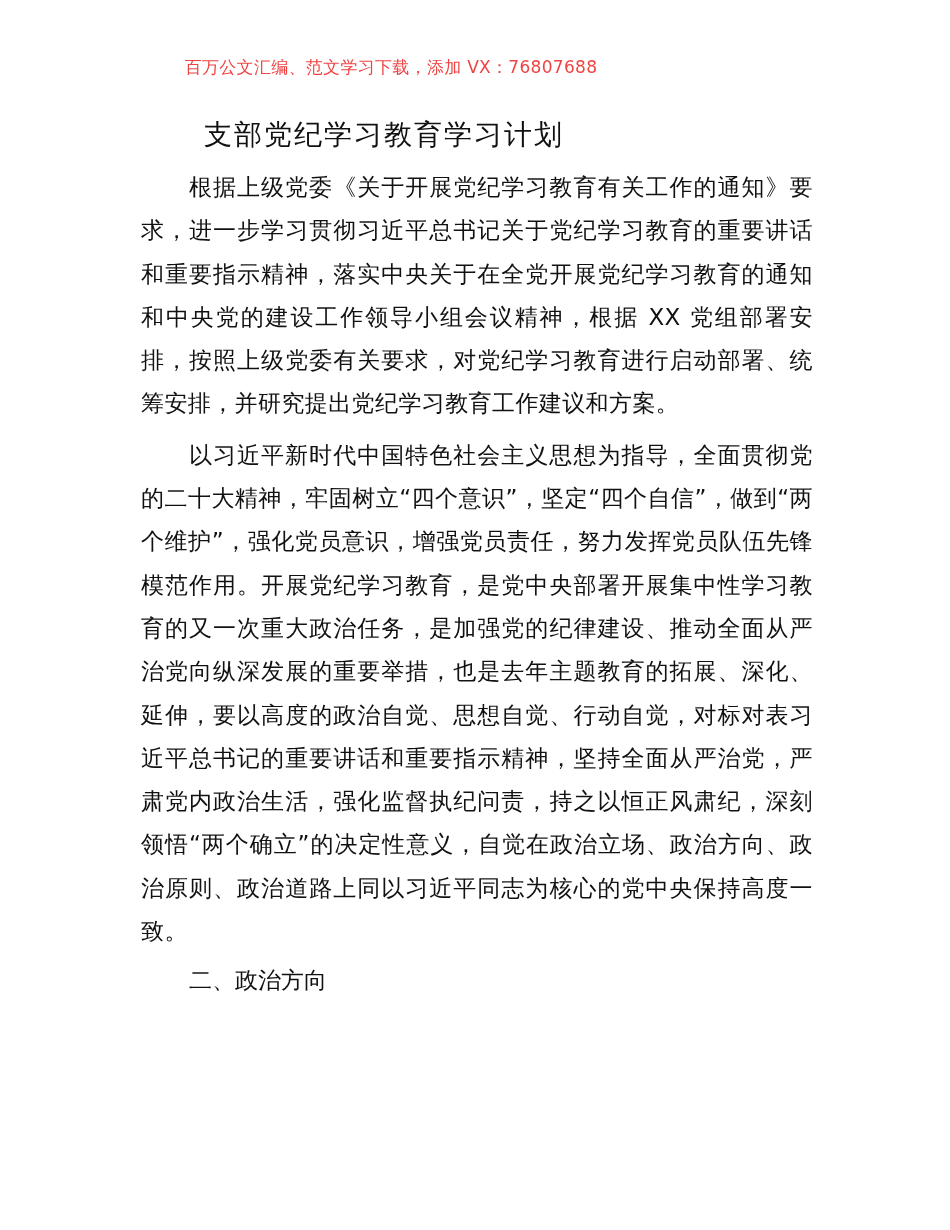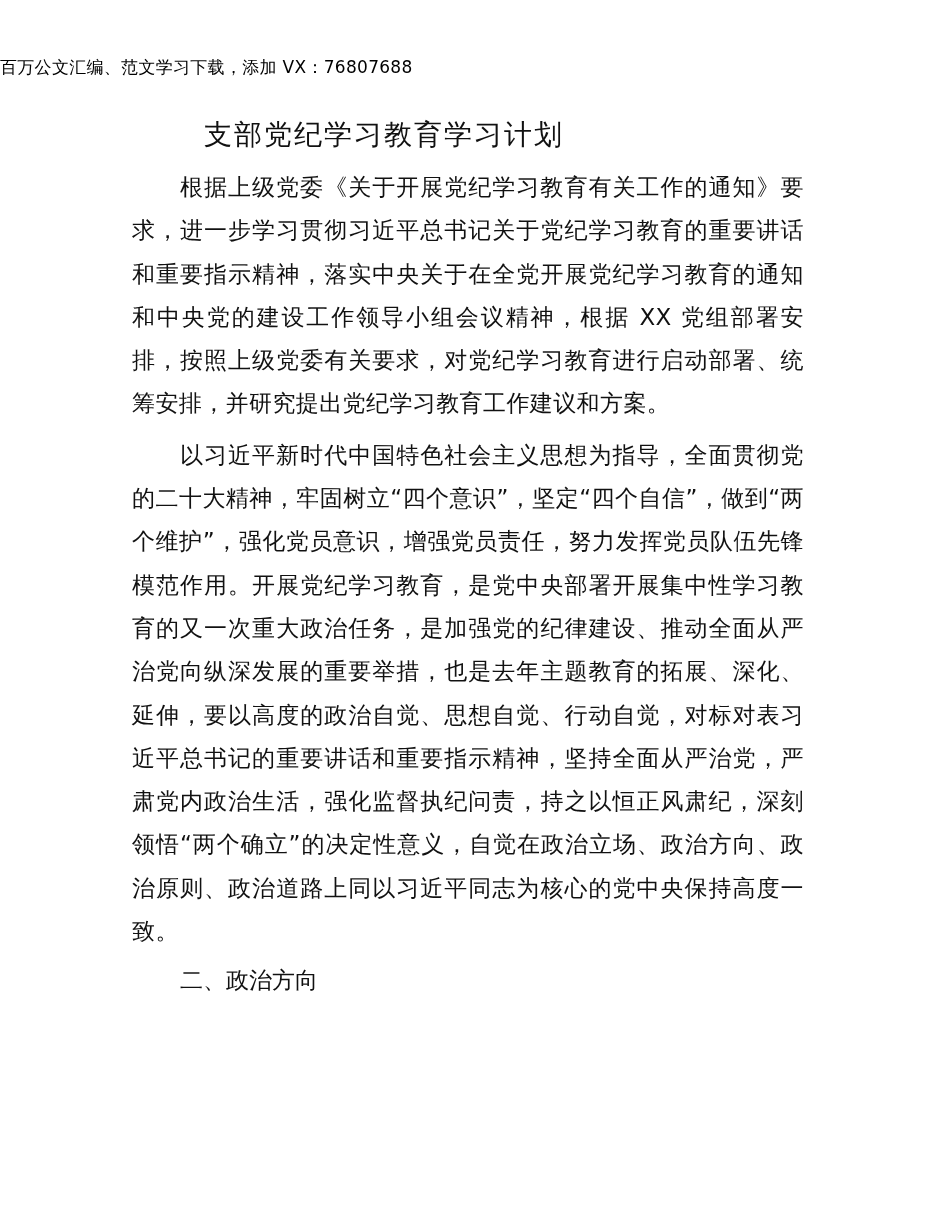--- a/index.html
+++ b/index.html
@@ -1,22 +1,22 @@
 <!DOCTYPE html>
 <html><head>
 <meta charset="utf-8">
 <style>
   html, body { margin: 0; padding: 0; background: #ffffff; }
   body { width: 950px; height: 1230px; position: relative; overflow: hidden;
          font-family: "DejaVu Sans", "Liberation Sans", sans-serif; color: #111; }
-  .watermark { position: absolute; top: 56px; left: 0; width: 782px; text-align: left;
-               color: #000000; font-size: 17px; letter-spacing: 0.3px; }
+  .watermark { position: absolute; top: 56px; left: 0; width: 782px; text-align: center;
+               color: #ef4444; font-size: 17px; letter-spacing: 0.3px; }
   .title { position: absolute; top: 116px; left: 0; width: 768px; text-align: center;
            font-size: 28px; letter-spacing: 2px; color: #111; }
-  .content { position: absolute; top: 166px; left: 132px; width: 672px; }
+  .content { position: absolute; top: 166px; left: 141px; width: 672px; }
   .para { margin: 0; font-size: 23px; line-height: 43.3px; text-indent: 48px;
           text-align: justify; text-align-last: left; letter-spacing: 0.4px; }
   .heading { margin: 0; font-size: 23px; line-height: 43.3px; text-indent: 48px;
              padding: 3px 0 3px 0; }
   .p1 { margin-bottom: 3px; }
   .p2 { margin-top: 8px; }
   .p2 + .heading { margin-top: 0; padding-top: 6px; }
 </style>
 </head>
 <body>

